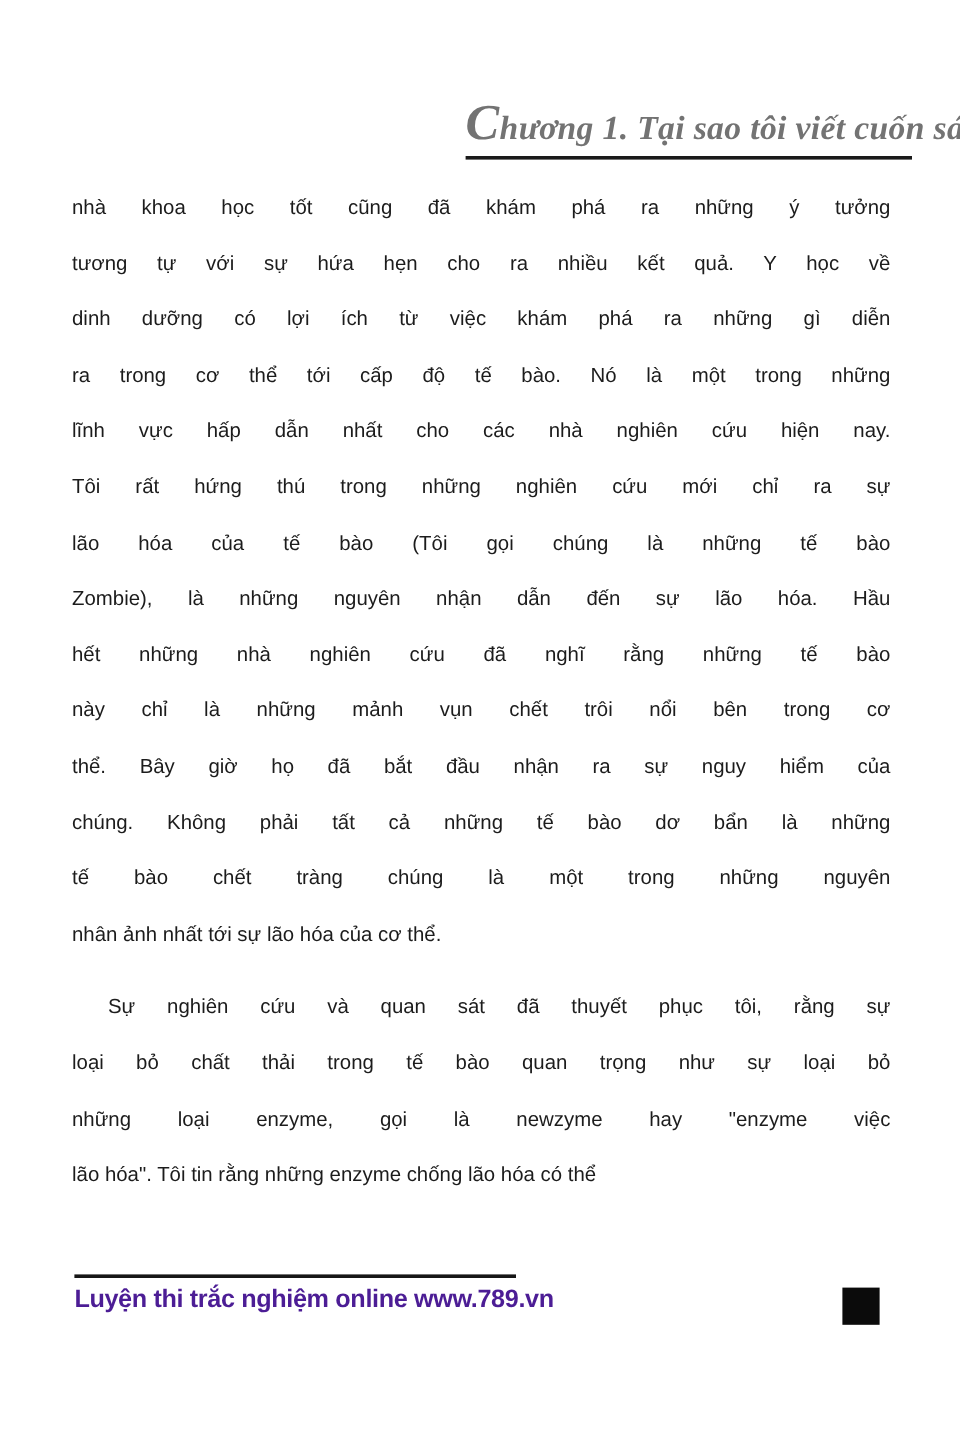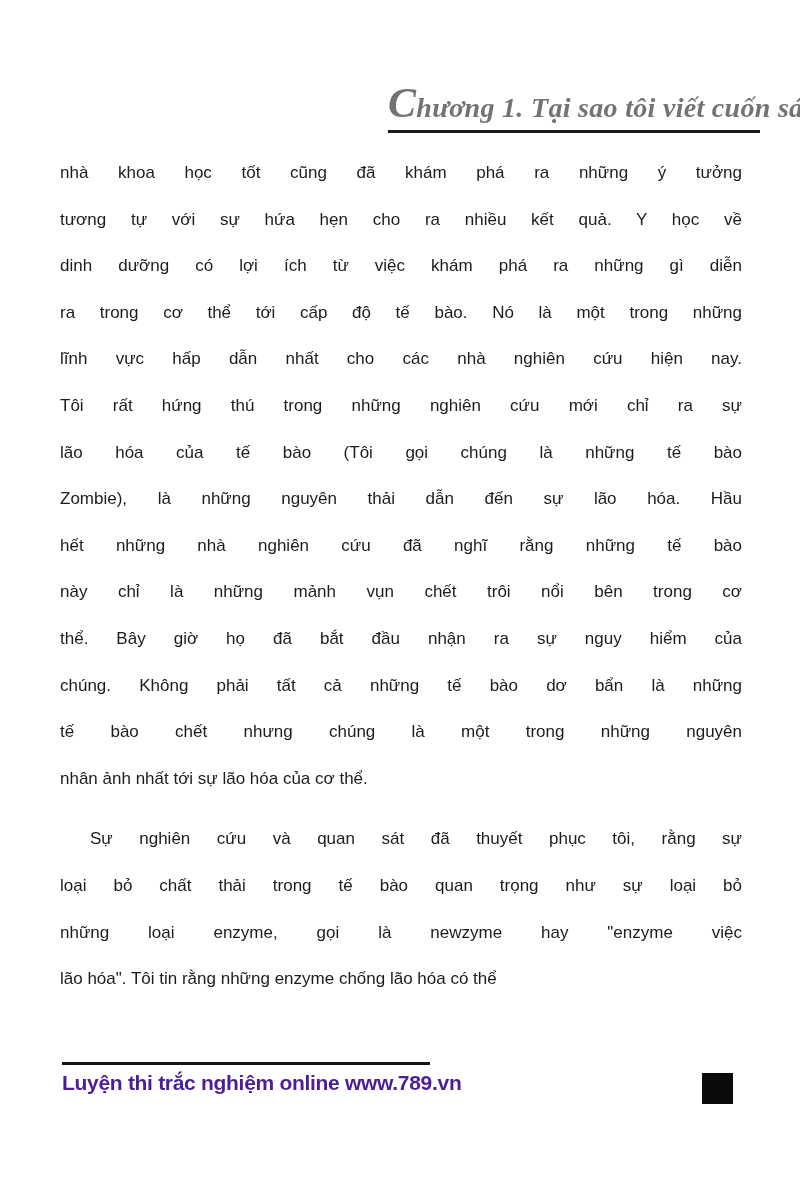--- a/index.html
+++ b/index.html
@@ -103,26 +103,26 @@
 
   <div class="body-text" id="body-text">
       <div class="paragraph">
         <div class="line">nhà khoa học tốt cũng đã khám phá ra những ý tưởng</div>
         <div class="line">tương tự với sự hứa hẹn cho ra nhiều kết quả. Y học về</div>
         <div class="line">dinh dưỡng có lợi ích từ việc khám phá ra những gì diễn</div>
         <div class="line">ra trong cơ thể tới cấp độ tế bào. Nó là một trong những</div>
         <div class="line">lĩnh vực hấp dẫn nhất cho các nhà nghiên cứu hiện nay.</div>
         <div class="line">Tôi rất hứng thú trong những nghiên cứu mới chỉ ra sự</div>
         <div class="line">lão hóa của tế bào (Tôi gọi chúng là những tế bào</div>
-        <div class="line">Zombie), là những nguyên thải dẫn đến sự lão hóa. Hầu</div>
+        <div class="line">Zombie), là những nguyên nhận dẫn đến sự lão hóa. Hầu</div>
         <div class="line">hết những nhà nghiên cứu đã nghĩ rằng những tế bào</div>
         <div class="line">này chỉ là những mảnh vụn chết trôi nổi bên trong cơ</div>
         <div class="line">thể. Bây giờ họ đã bắt đầu nhận ra sự nguy hiểm của</div>
         <div class="line">chúng. Không phải tất cả những tế bào dơ bẩn là những</div>
-        <div class="line">tế bào chết nhưng chúng là một trong những nguyên</div>
+        <div class="line">tế bào chết tràng chúng là một trong những nguyên</div>
         <div class="line last">nhân ảnh nhất tới sự lão hóa của cơ thể.</div>
       </div>
       <div class="paragraph">
         <div class="line indent">Sự nghiên cứu và quan sát đã thuyết phục tôi, rằng sự</div>
         <div class="line">loại bỏ chất thải trong tế bào quan trọng như sự loại bỏ</div>
         <div class="line">những loại enzyme, gọi là newzyme hay "enzyme việc</div>
         <div class="line last">lão hóa". Tôi tin rằng những enzyme chống lão hóa có thể</div>
       </div>
     </div>
 

